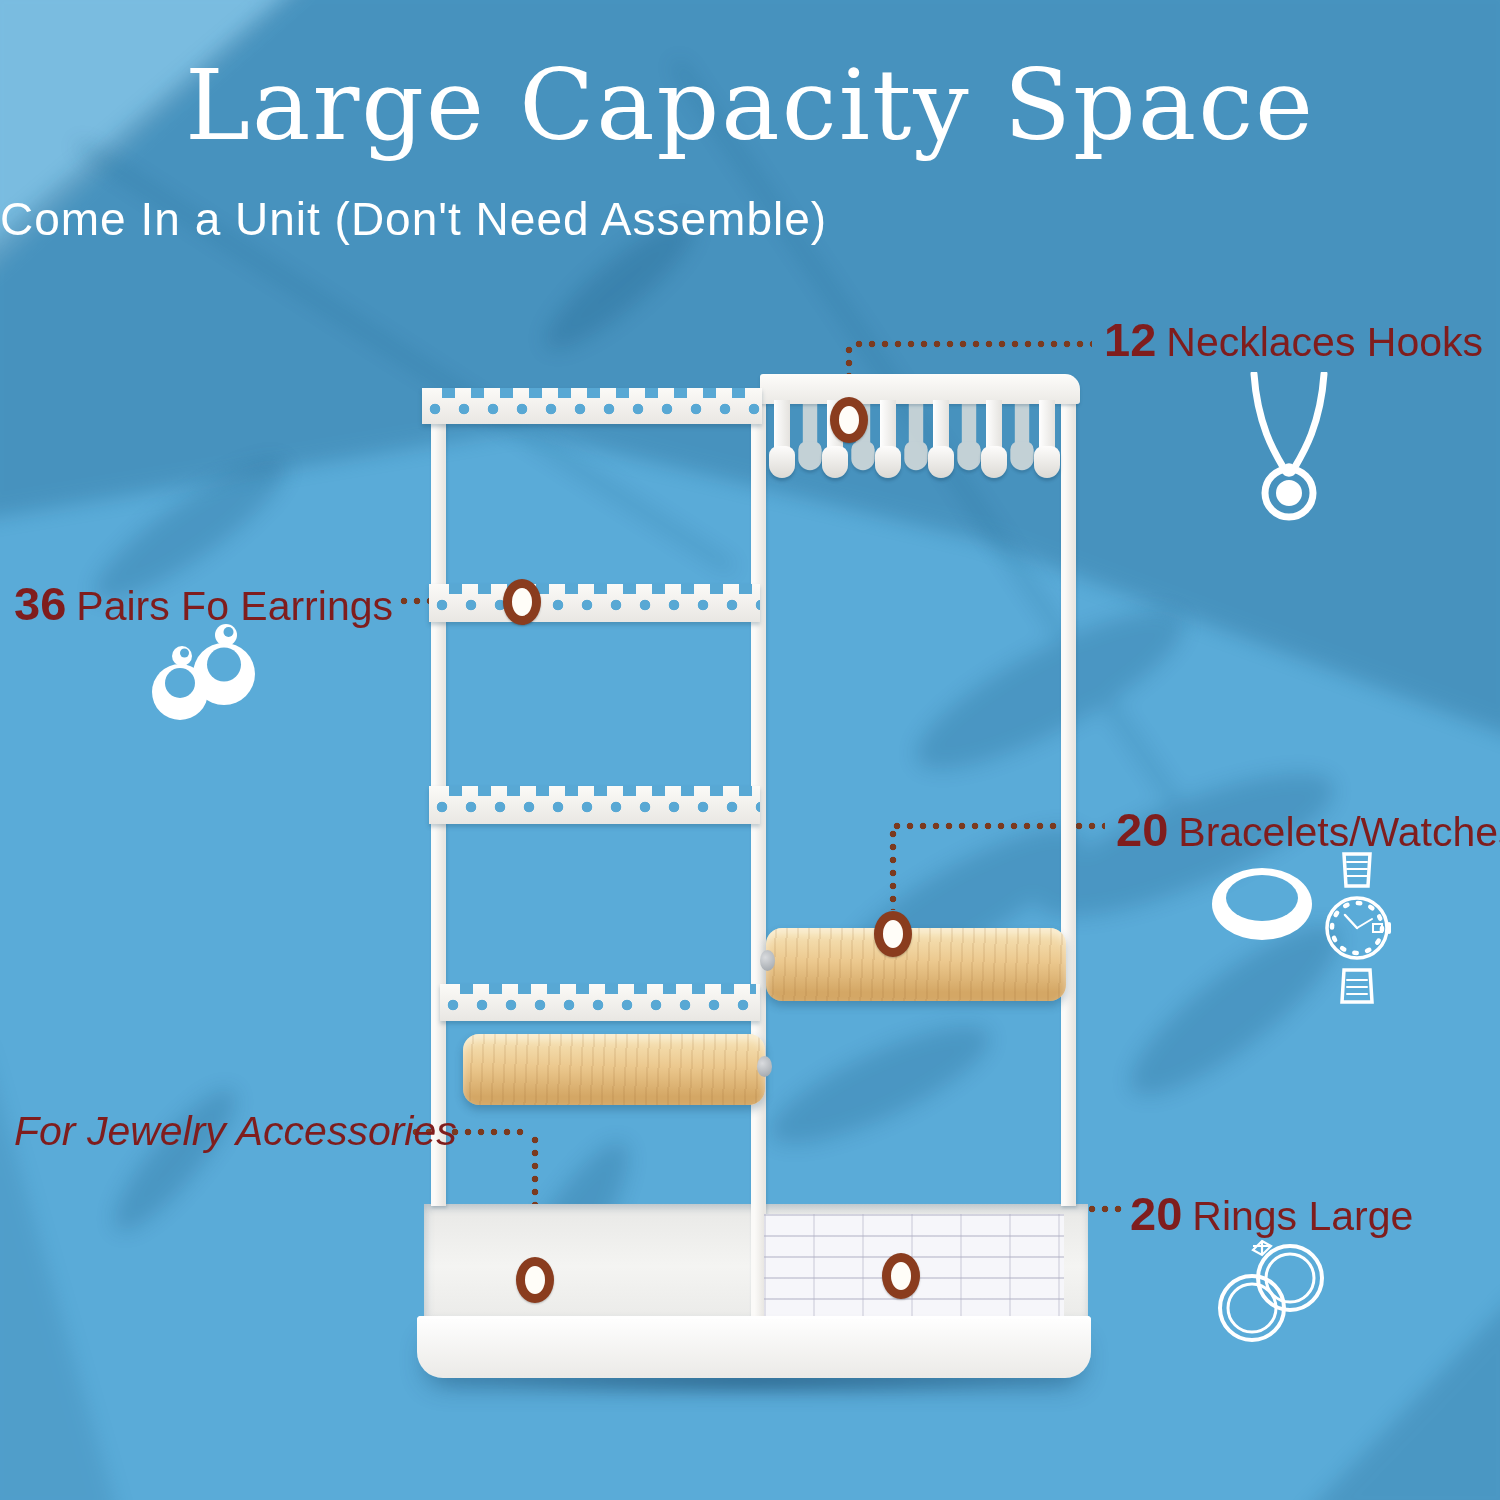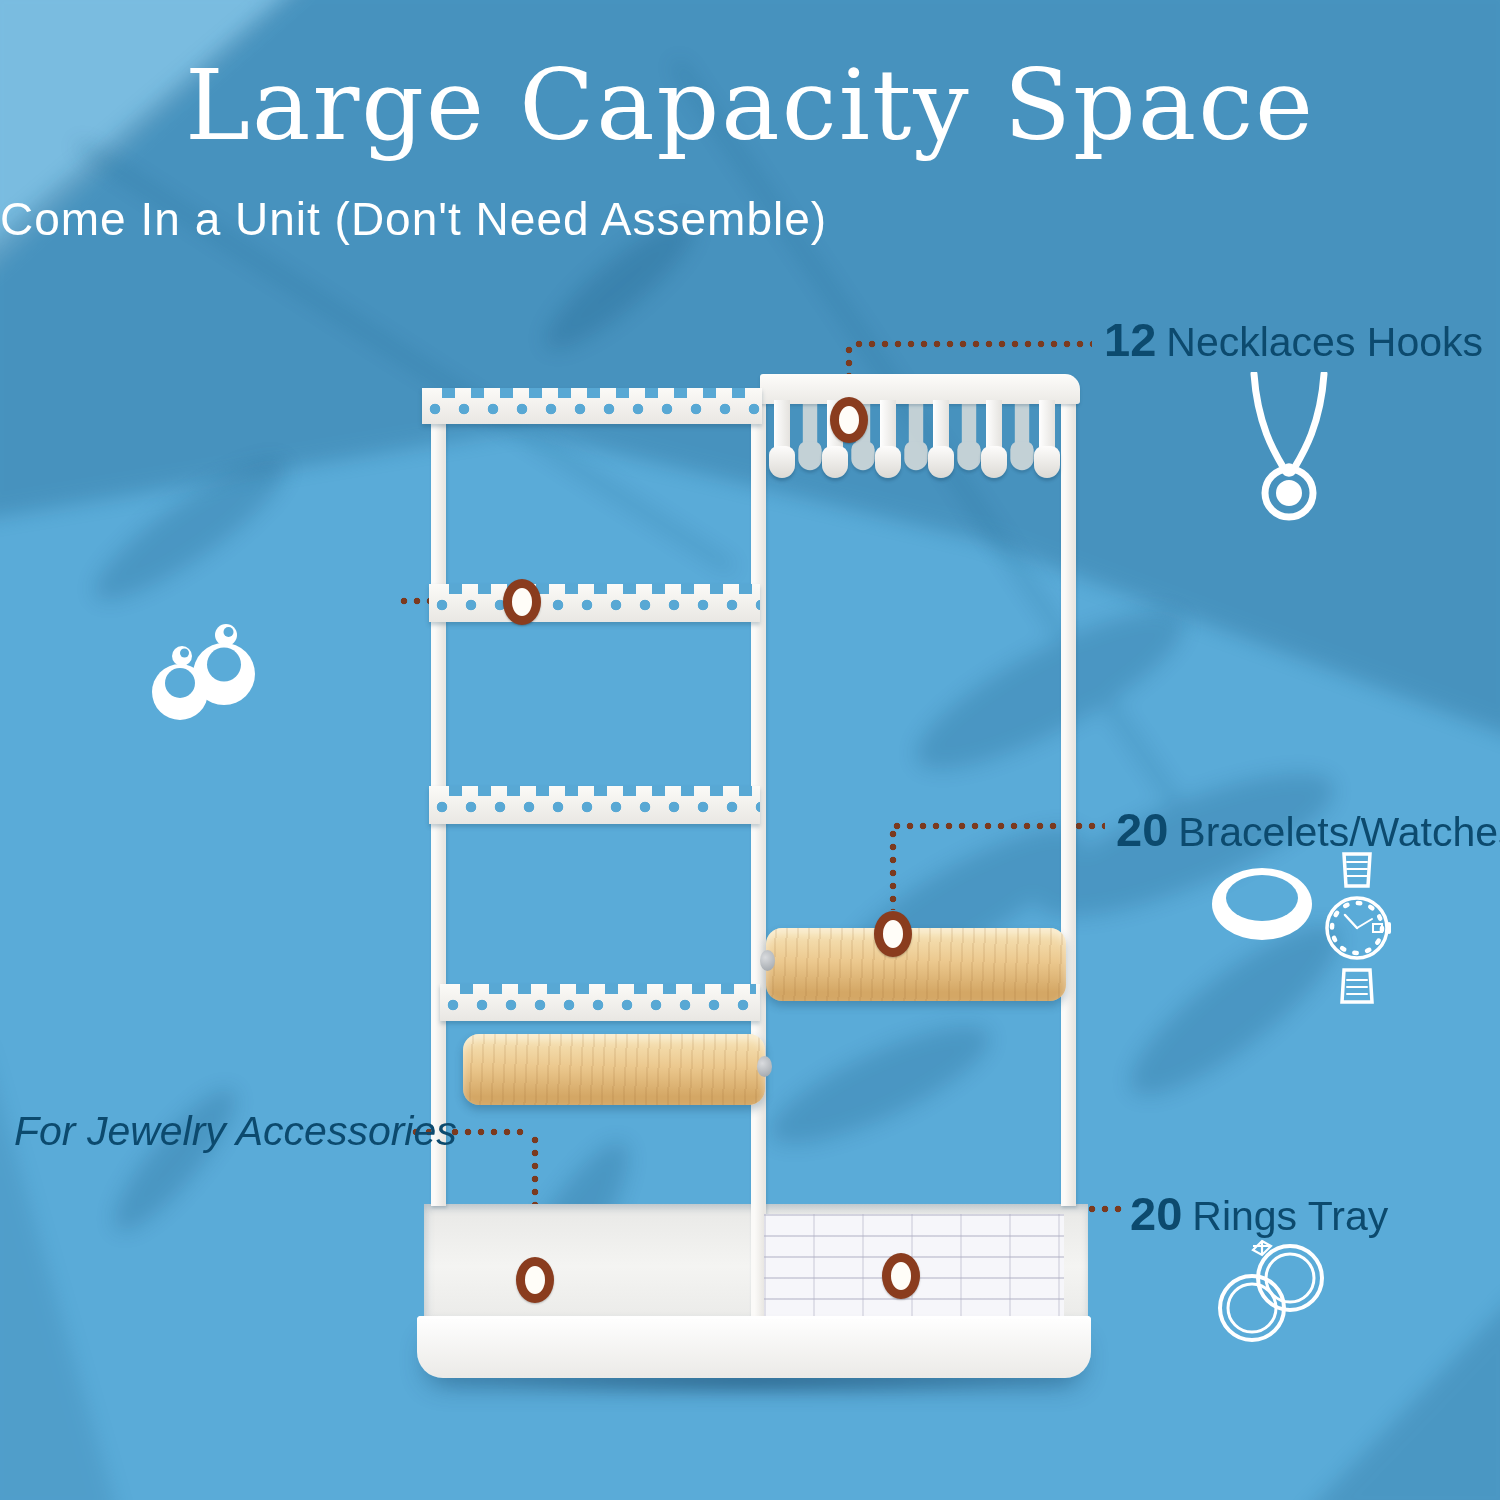--- a/index.html
+++ b/index.html
@@ -8,21 +8,21 @@
   .abs{position:absolute;}
 
   
   .title{left:0;right:0;top:48px;text-align:center;color:#fff;
          font-family:"DejaVu Serif",serif;font-size:98px;font-weight:500;
          letter-spacing:2px;white-space:nowrap;}
   .subtitle{left:0;right:0;top:192px;text-align:left;color:#fff;
             font-size:46px;letter-spacing:1px;white-space:nowrap;}
 
   
-  .callout{color:#0c4a6e;font-size:41px;white-space:nowrap;}
+  .callout{color:#7f1d1d;font-size:41px;white-space:nowrap;}
   .callout .count{font-size:47px;font-weight:bold;margin-right:10px;}
 
   
   .dh{height:8px;background-image:radial-gradient(circle at 4px 4px,#7b3a1f 3px,rgba(0,0,0,0) 3.6px);
       background-size:13px 8px;background-repeat:repeat-x;}
   .dv{width:8px;background-image:radial-gradient(circle at 4px 4px,#7b3a1f 3px,rgba(0,0,0,0) 3.6px);
       background-size:8px 13px;background-repeat:repeat-y;}
   .marker{width:38px;height:46px;border:9px solid #8a3c1e;border-radius:50%;
           background:#fffdf8;box-sizing:border-box;box-shadow:0 1px 2px rgba(0,0,0,.25);z-index:6;}
 
@@ -185,20 +185,23 @@
   <svg class="abs icon" style="left:1246px;top:372px;" width="86" height="152" viewBox="0 0 86 152">
     <g stroke="#fff" fill="none" stroke-linecap="round">
       <path d="M8 2 C12 58 32 86 40 100" stroke-width="7"></path>
       <path d="M78 2 C74 58 54 86 46 100" stroke-width="7"></path>
       <circle cx="43" cy="98" r="5" stroke-width="3.5"></circle>
       <circle cx="43" cy="121" r="24" stroke-width="7"></circle>
       <circle cx="43" cy="121" r="12" stroke-width="2" fill="#fff"></circle>
     </g>
   </svg>
 
+  <div class="abs callout note" style="left:14px;top:576px;">
+    <span class="count">36</span><span>Pairs Fo Earrings</span>
+  </div>
   <div class="abs dh" style="left:400px;top:597px;width:100px;"></div>
   <div class="abs marker" style="left:503px;top:579px;"></div>
   <svg class="abs icon" style="left:148px;top:622px;" width="110" height="104" viewBox="0 0 110 104">
     <defs>
       <mask id="em">
         <rect x="0" y="0" width="110" height="104" fill="#fff"></rect>
         <circle cx="32" cy="61" r="15" fill="#000"></circle>
         <circle cx="36.5" cy="31" r="4.5" fill="#000"></circle>
         <circle cx="76" cy="42.5" r="17" fill="#000"></circle>
         <circle cx="80.5" cy="10" r="5" fill="#000"></circle>
@@ -250,21 +253,21 @@
     <span>For Jewelry Accessories</span>
   </div>
   <div class="abs dh" style="left:412px;top:1128px;width:112px;"></div>
   <div class="abs dv" style="left:531px;top:1136px;height:118px;"></div>
   <div class="abs marker" style="left:516px;top:1257px;"></div>
 
   <div class="abs dh" style="left:906px;top:1205px;width:218px;"></div>
   <div class="abs dv" style="left:897px;top:1213px;height:38px;"></div>
   <div class="abs marker" style="left:882px;top:1253px;"></div>
   <div class="abs callout note" style="left:1130px;top:1186px;">
-    <span class="count">20</span><span>Rings Tray</span>
+    <span class="count">20</span><span>Rings Large</span>
   </div>
   <svg class="abs icon" style="left:1212px;top:1238px;" width="122" height="112" viewBox="0 0 122 112">
     <g stroke="#fff" fill="none">
       <circle cx="78" cy="40" r="32" stroke-width="4"></circle>
       <circle cx="78" cy="40" r="24" stroke-width="3"></circle>
       <circle cx="40" cy="70" r="32" stroke-width="4"></circle>
       <circle cx="40" cy="70" r="24" stroke-width="3"></circle>
       <path d="M50 3 l9 5 -9 9 -9 -5 z M41 8 l18 0 M50 3 l0 14" stroke-width="2.2"></path>
     </g>
   </svg>

